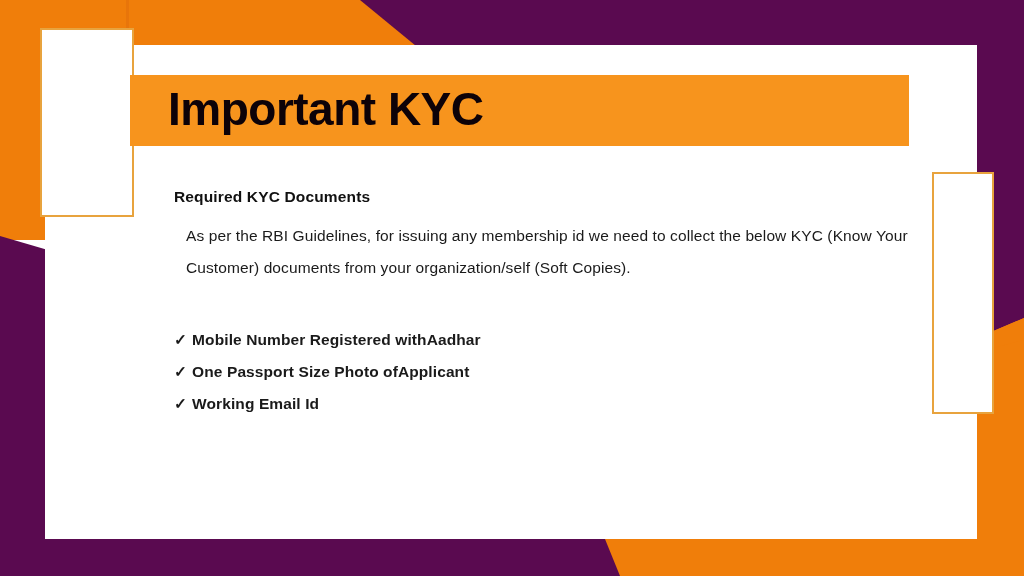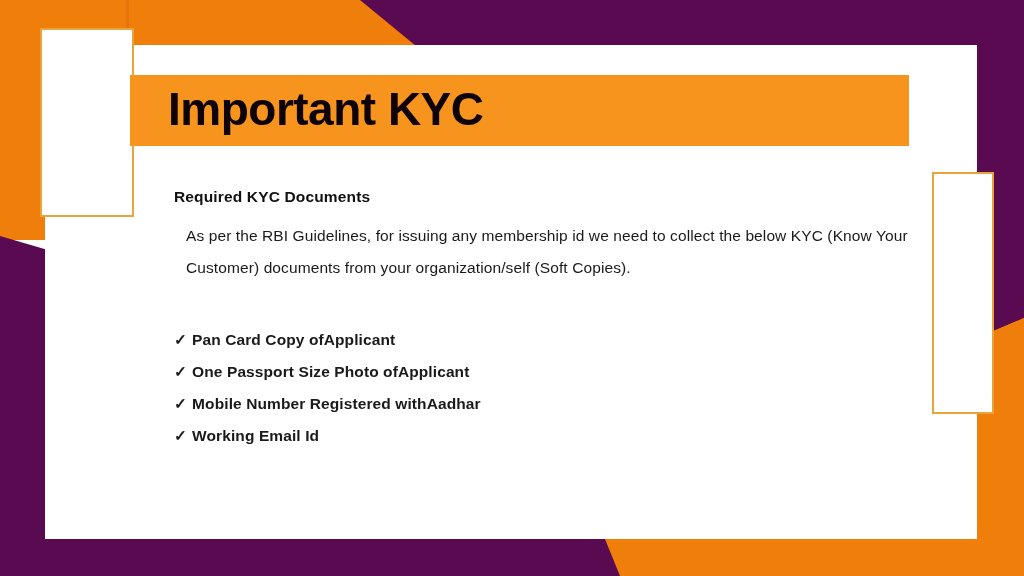--- a/index.html
+++ b/index.html
@@ -157,27 +157,24 @@
 
   <div class="title-band"></div>
   <div class="title-text">Important KYC</div>
 
   <div class="body-wrap">
     <p class="subhead">Required KYC Documents</p>
     <p class="intro">As per the RBI Guidelines, for issuing any membership id we need to collect the below KYC (Know Your Customer) documents from your organization/self (Soft Copies).</p>
 
     <ul class="doc-list">
       <li>
-        <span class="tick">✓</span><span>Pan Card Copy ofApplicant</span>
+        <span class="tick">✓</span><span>Mobile Number Registered withAadhar</span>
       </li>
       <li>
         <span class="tick">✓</span><span>One Passport Size Photo ofApplicant</span>
-      </li>
-      <li>
-        <span class="tick">✓</span><span>Mobile Number Registered withAadhar</span>
       </li>
       <li>
         <span class="tick">✓</span><span>Working Email Id</span>
       </li>
     </ul>
   </div>
 
 </div>
 
 </body></html>

